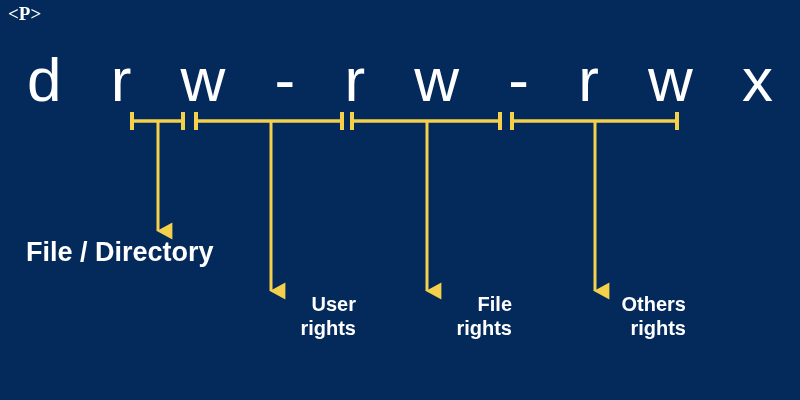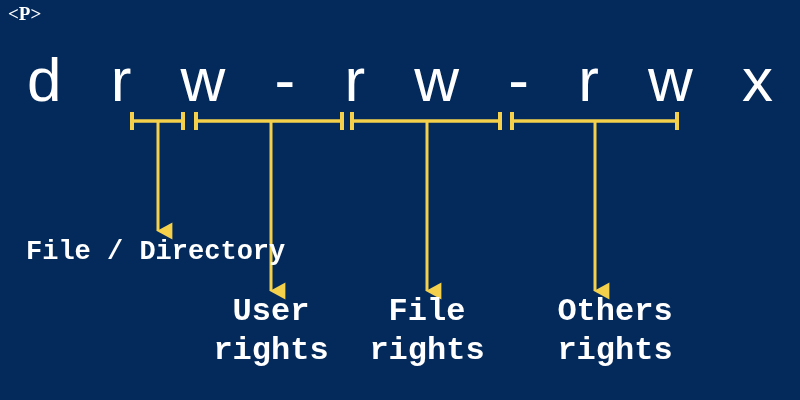--- a/index.html
+++ b/index.html
@@ -49,40 +49,40 @@
     font-size: 62px;
     letter-spacing: 16px;
     line-height: 70px;
     white-space: pre;
     text-indent: 16px;
   }
   
   .label {
     position: absolute;
     color: #ffffff;
-    font-family: Liberation Mono, monospace;
+    font-family: Liberation Sans, sans-serif;
     font-weight: bold;
     line-height: 1.22;
     white-space: pre-line;
   }
   .label-file {
     left: 26px;
     top: 236px;
     font-size: 27px;
     text-align: left;
   }
   .label-group-col {
-    font-size: 32px;
-    text-align: center;
+    font-size: 20px;
+    text-align: right;
     width: 170px;
     top: 292px;
   }
   .label-user   { left: 186px; }
   .label-group  { left: 342px; }
-  .label-others { left: 530px; }
+  .label-others { left: 516px; }
 </style>
 </head>
 <body>
 
 <div id="stage">
 
   <div class="watermark">&lt;P&gt;</div>
 
   <div class="perm-string">d r w - r w - r w x</div>
 

